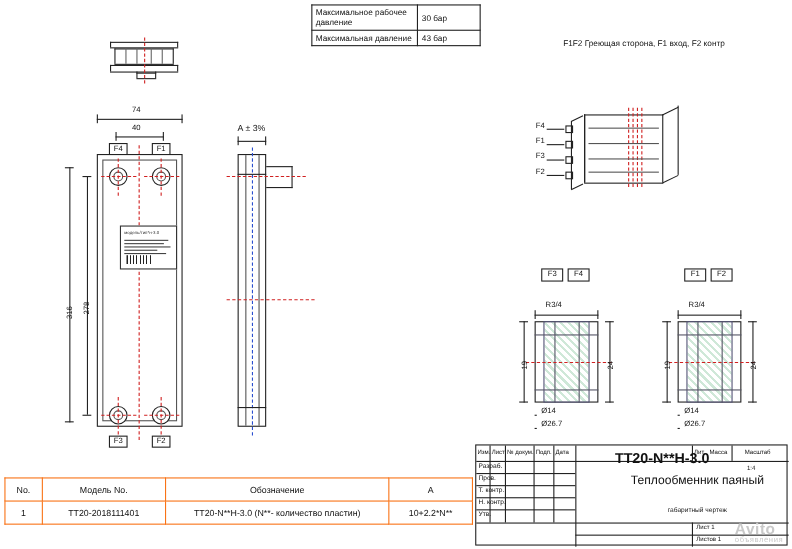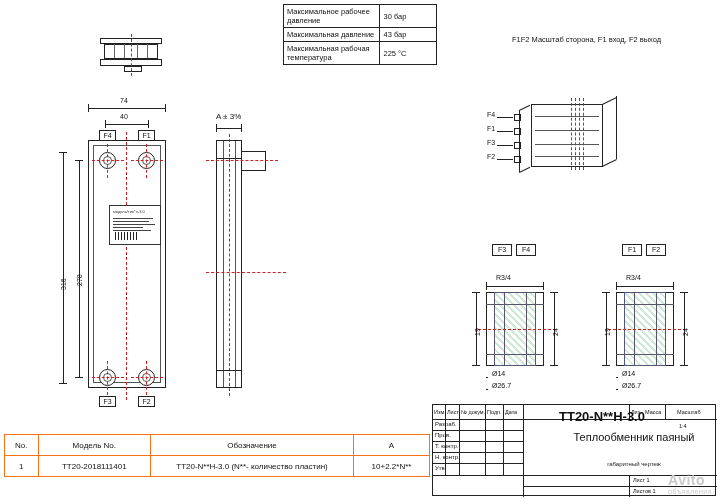--- a/index.html
+++ b/index.html
@@ -103,29 +103,25 @@
   <table class="spec">
     <tbody>
         <tr>
       <td class="k">Максимальное рабочее давление</td>
       <td class="v">30 бар</td>
     </tr>
     <tr>
       <td class="k">Максимальная давление</td>
       <td class="v">43 бар</td>
     </tr>
-    <tr>
-      <td class="k">Максимальная рабочая температура</td>
-      <td class="v">225 °C</td>
-    </tr>
   </tbody>
     </table>
 
   <div class="legend">
-    <div>F1F2 Масштаб сторона, F1 вход, F2 выход</div>
+    <div>F1F2 Греющая сторона, F1 вход, F2 контр</div>
   </div>
 
   <div class="topv">
     <div class="ln lnh" style="left:0;top:0;width:62px;"></div>
     <div class="ln lnh" style="left:0;top:5px;width:62px;"></div>
     <div class="ln lnv" style="left:0;top:0;height:5px;"></div>
     <div class="ln lnv" style="left:61px;top:0;height:5px;"></div>
     <div class="ln lnh" style="left:4px;top:6px;width:54px;"></div>
     <div class="ln lnh" style="left:4px;top:20px;width:54px;"></div>
     <div class="ln lnv" style="left:4px;top:6px;height:14px;"></div>

